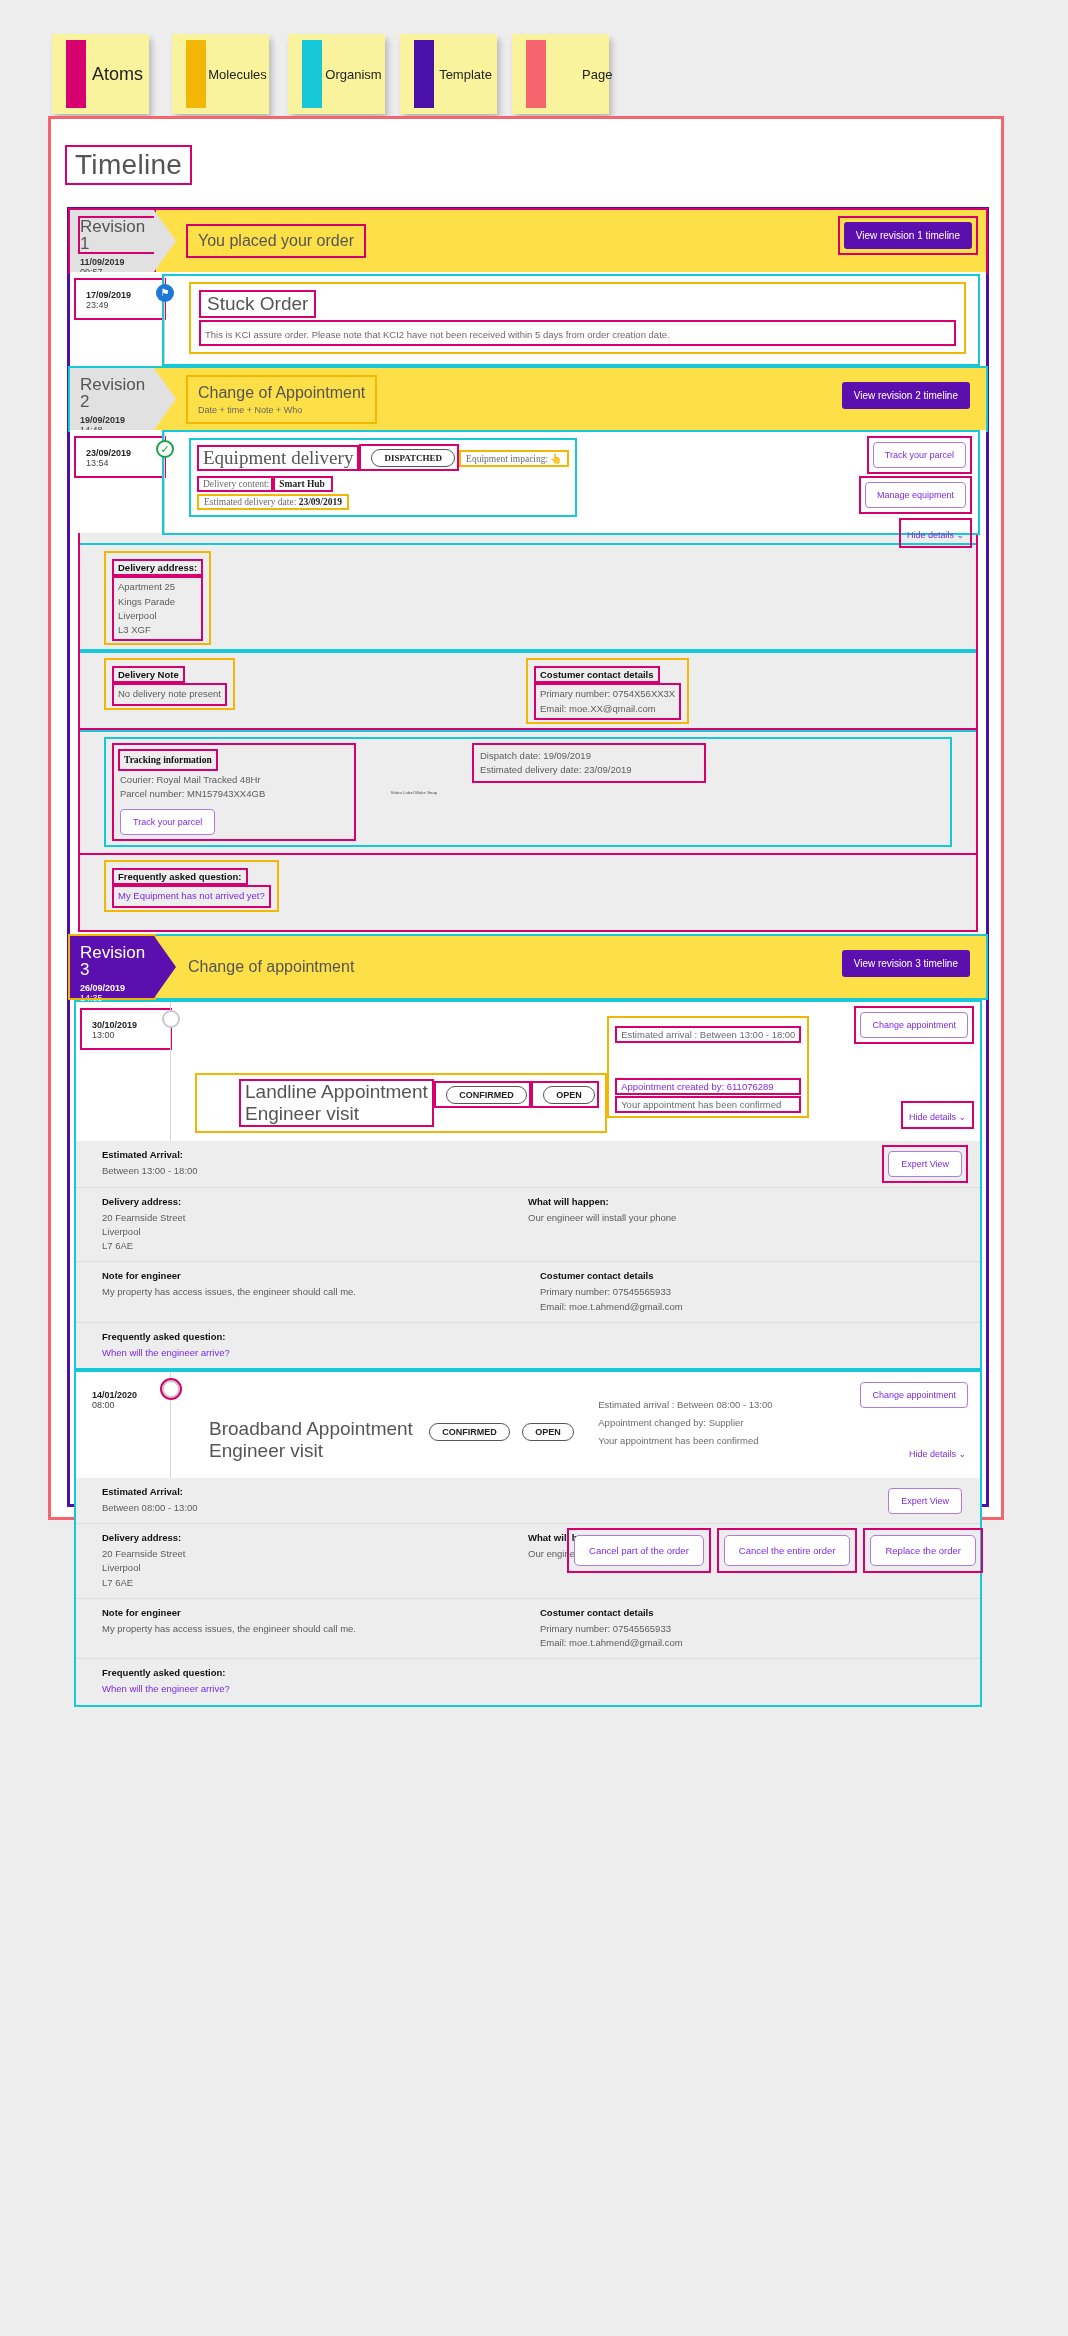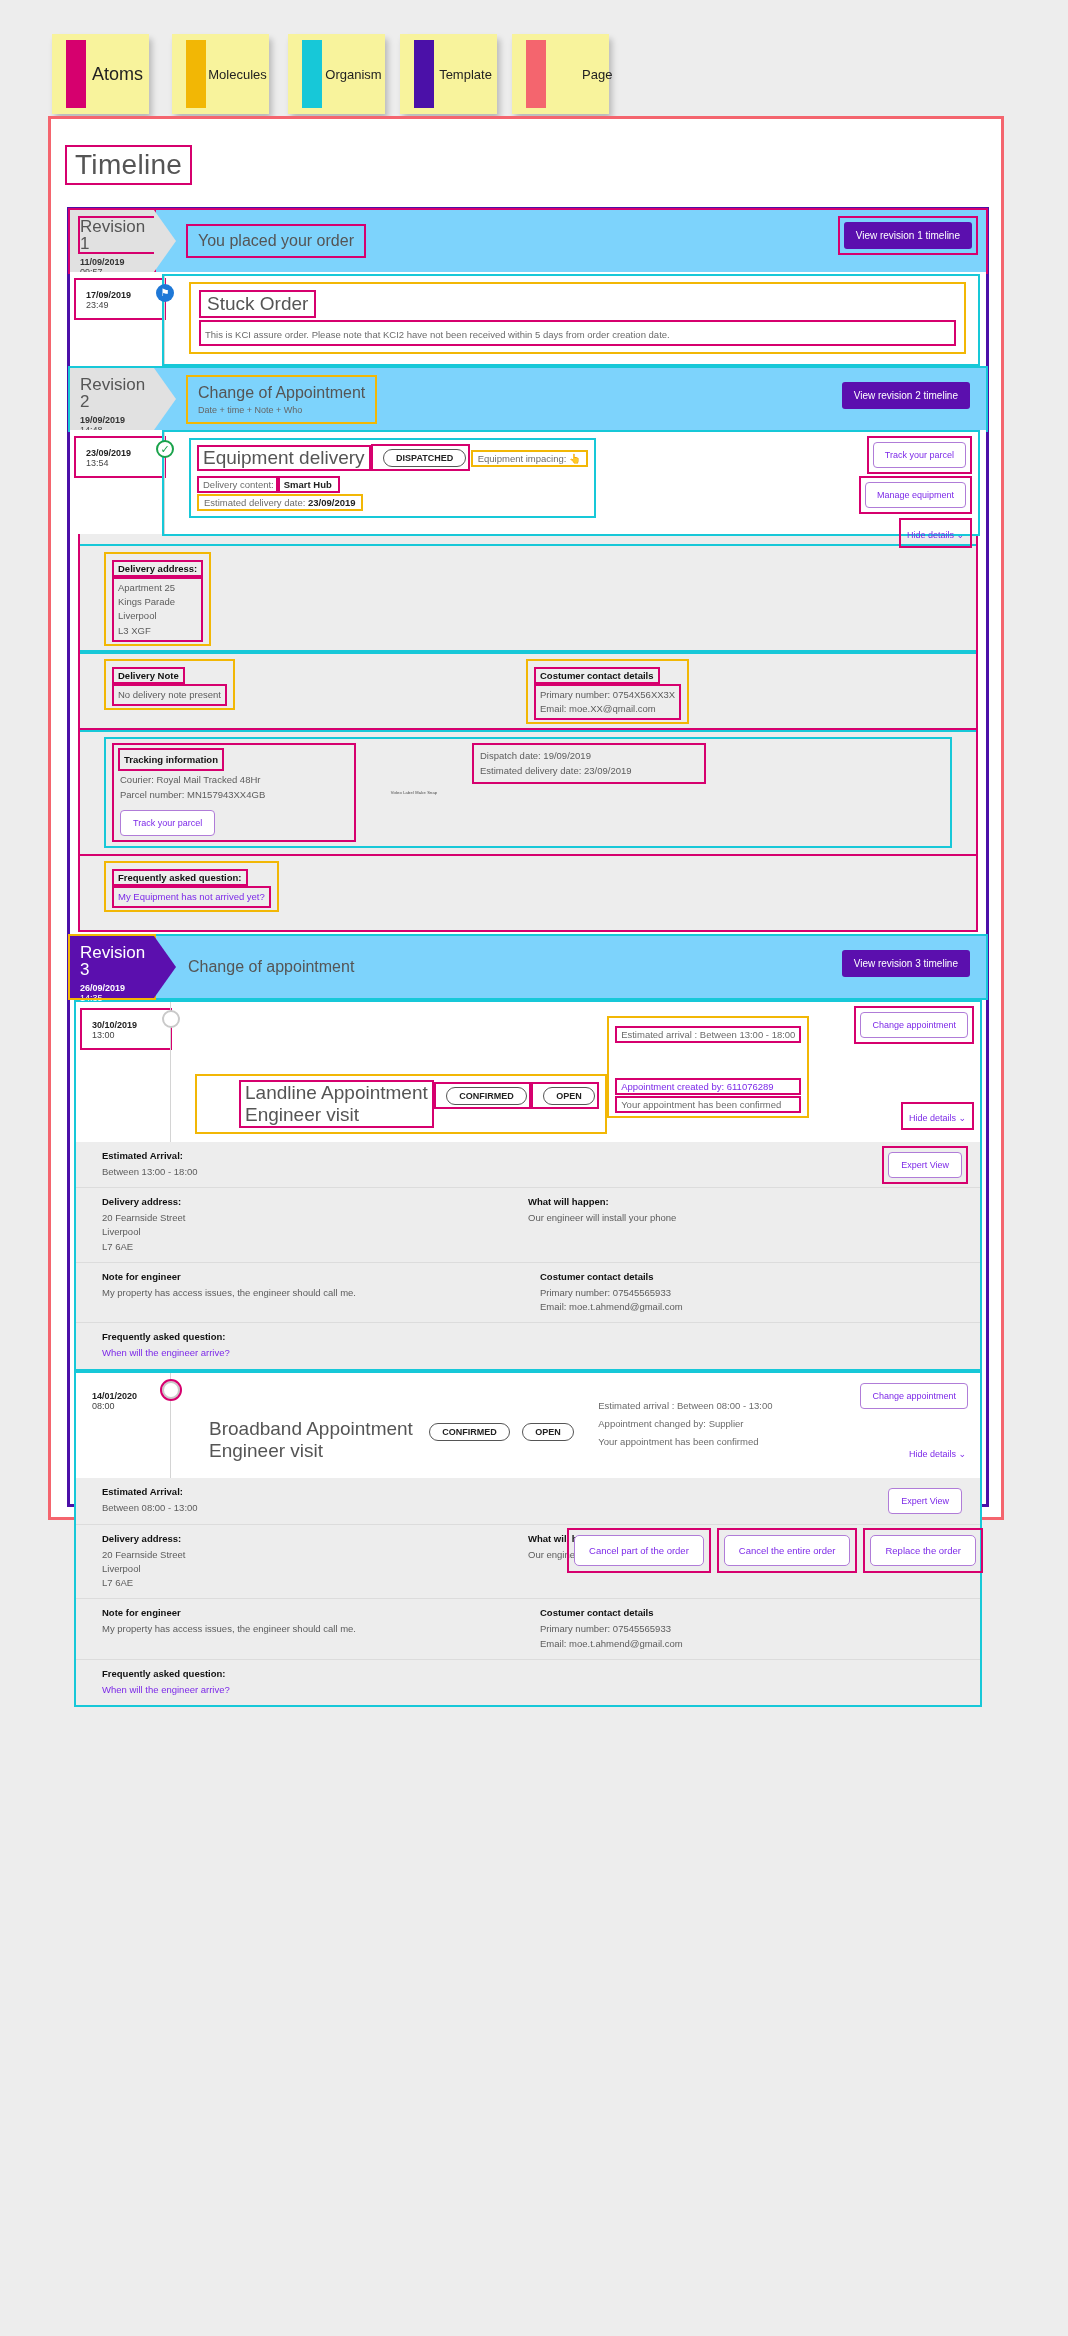--- a/index.html
+++ b/index.html
@@ -46,21 +46,21 @@
     border:2px solid #d6006e; padding:2px 8px; background:#fff;
   }
 
   
   #template {
     position:absolute; left:16px; top:88px; width:922px; height:1300px;
     border:3px solid #4b10a8; background:#fff;
   }
 
   
-  .revbar { position:relative; height:62px; background:#7dd3fc; display:flex; align-items:center; }
+  .revbar { position:relative; height:62px; background:#fde047; display:flex; align-items:center; }
   .revtag {
     position:relative; width:84px; height:100%;
     background:#e1e1e1;
     padding:8px 0 0 10px;
     flex:none;
   }
   .revtag:after{
     content:""; position:absolute; right:-22px; top:0;
     border-top:31px solid transparent; border-bottom:31px solid transparent;
     border-left:22px solid #e1e1e1;
@@ -223,21 +223,21 @@
     </div>
 
     <div class="event">
       <div class="stamp a-atom" style="height:38px; margin:8px 0 0 6px;">
         <div class="d">23/09/2019</div>
         <div class="t">13:54</div>
       </div>
       <div class="evbody a-org" style="margin:2px 8px 0 0; padding-bottom:18px;">
         <div class="marker check">✓</div>
 
-        <div class="a-org" style="display:inline-block; padding:6px 8px;">
+        <div class="a-org" style="display:inline-block; padding:6px 8px;font-family:Liberation Serif, serif;">
           <div class="a-atom" style="display:inline-block; padding:0 4px;">
             <span class="ev-title">Equipment delivery</span>
           </div>
           <span class="a-atom" style="display:inline-block; padding:2px;">
             <span class="pill">DISPATCHED</span>
           </span>
           <div class="meta a-mol" style="display:inline-block; padding:1px 5px;">
             <span>Equipment impacing:</span>
             <span>👆</span>
           </div>
@@ -294,21 +294,21 @@
               </div>
             </div>
           </div>
         </div>
       </div>
 
       <div class="dsec a-atom">
         <div class="a-org" style="padding:6px 8px;">
           <div class="dcols">
             <div class="dcol a-atom" style="flex:0 0 240px; padding:4px 6px;">
-              <div class="dh a-atom" style="display:inline-block; padding:4px 4px;">Tracking information</div>
+              <div class="dh a-atom" style="display:inline-block; padding:4px 4px;font-family:Liberation Serif, serif;">Tracking information</div>
               <div class="dv">Courier: Royal Mail Tracked 48Hr</div>
               <div class="dv">Parcel number: MN157943XX4GB</div>
               <button class="smallbtn">Track your parcel</button>
             </div>
             <div class="dcol" style="flex:0 0 120px; display:flex; align-items:center; justify-content:center;">
               <span class="brandmark">Video Label Make Snap</span>
             </div>
             <div class="dcol a-atom" style="flex:0 0 230px; padding:4px 6px; align-self:flex-start;">
               <div class="dv">Dispatch date: 19/09/2019</div>
               <div class="dv">Estimated delivery date: 23/09/2019</div>

